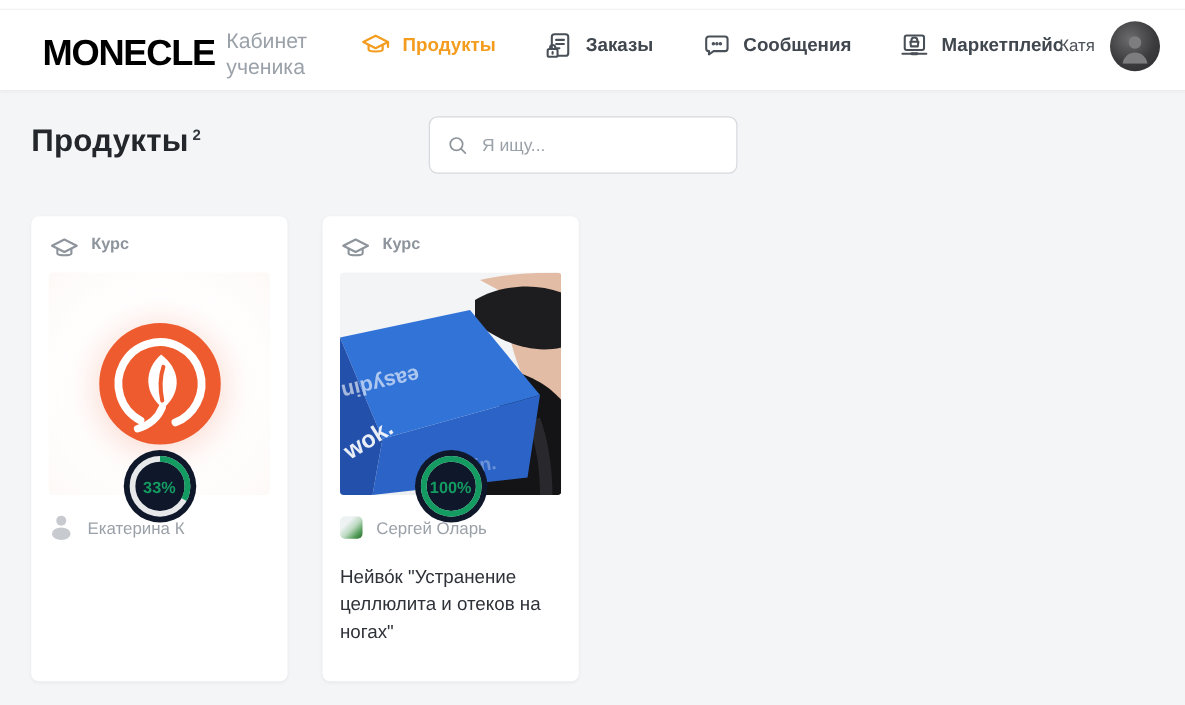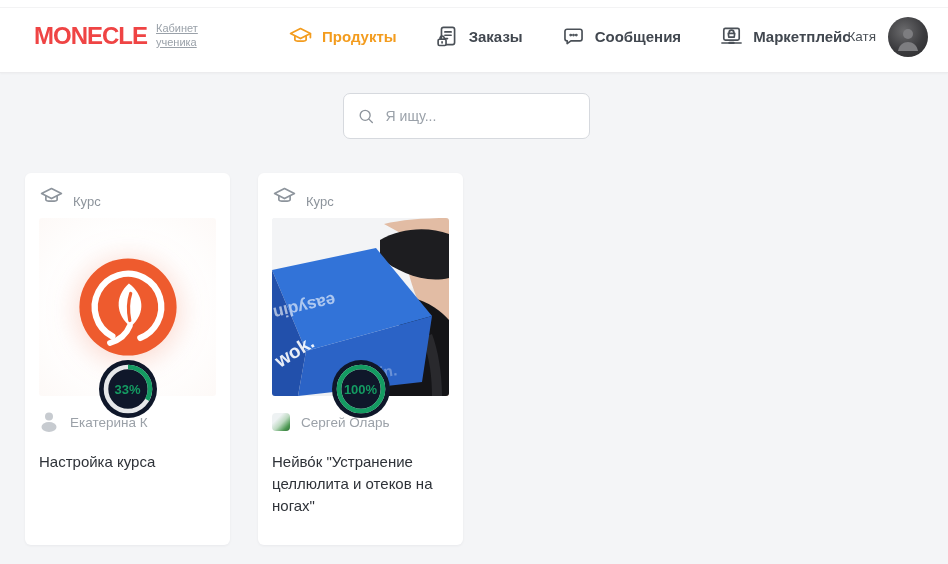--- a/index.html
+++ b/index.html
@@ -17,25 +17,25 @@
   .header {
     position:absolute; top:0; left:0; width:948px; height:73px;
     background:#ffffff;
     border-bottom:1px solid #ececee;
     box-shadow:0 1px 2px rgba(0,0,0,.03);
     z-index:5;
   }
   .topline { position:absolute; top:7px; left:0; width:100%; height:1px; background:#f3f3f4; }
   .logo-wrap { position:absolute; left:34px; top:22px; display:flex; align-items:center; }
   .logo-text {
-    font-size:24px; font-weight:800; letter-spacing:-1px;
-    color:#ef4444; line-height:1;
+    font-size:29px; font-weight:800; letter-spacing:-1px;
+    color:#000000; line-height:1;
   }
   .logo-sub {
-    margin-left:9px; font-size:11px; color:#9aa1a9; line-height:1.25;text-decoration:underline;
+    margin-left:9px; font-size:17px; color:#9aa1a9; line-height:1.25;
   }
   .nav { position:absolute; left:288px; top:0; height:73px; display:flex; align-items:center; gap:38px; }
   .nav-item { display:flex; align-items:center; gap:9px; cursor:pointer; }
   .nav-item .lbl { font-size:15px; font-weight:600; color:#41474f; }
   .nav-item.active .lbl { color:#f39c1e; }
   .nav-icon { width:25px; height:25px; display:block; }
   .user { position:absolute; right:20px; top:0; height:73px; display:flex; align-items:center; gap:12px; }
   .user-name { font-size:13.5px; color:#4a5057; }
   .avatar {
     width:40px; height:40px; border-radius:50%;
@@ -73,21 +73,21 @@
   .chev { flex:0 0 auto; margin-left:6px; }
 
   
   .card {
     position:absolute; top:173px; width:205px; height:372px;
     background:#fff; border-radius:6px; box-shadow:0 1px 3px rgba(20,20,30,.05);
     padding:14px; cursor:pointer;
   }
   .card.c1 { left:25px; }
   .card.c2 { left:258px; }
-  .type-row { display:flex; align-items:flex-end; gap:9px; height:22px; }
+  .type-row { display:flex; align-items:flex-start; gap:9px; height:22px;font-weight:bold; }
   .type-row .lbl { font-size:13px; color:#8d949c; }
   .thumb {
     position:relative; margin-top:9px; width:177px; height:178px;
     border-radius:3px; overflow:hidden; background:#fdfdfd;
   }
   .thumb.logo-thumb {
     display:flex; align-items:center; justify-content:center;
     background:radial-gradient(circle at 50% 50%, #fff 55%, #fdf9f7 100%);
   }
   .thumb.logo-thumb svg { filter:drop-shadow(0 4px 16px rgba(238,91,46,.28)); }
@@ -175,20 +175,23 @@
       <span class="user-name">Катя</span>
       <div class="avatar">
         <svg width="26" height="26" viewBox="0 0 26 26">
           <circle cx="13" cy="9" r="5" fill="#7d7d80"></circle>
           <path d="M3 26c1-6 5.5-9 10-9s9 3 10 9z" fill="#7d7d80"></path>
         </svg>
       </div>
     </div>
   </div>
 
+  <div class="page-title-row">
+    <span class="page-title"><span>Продукты</span><sup>2</sup></span>
+  </div>
 
   <div class="search-box">
     <svg width="19" height="19" viewBox="0 0 22 22" fill="none" stroke="#8d949c" stroke-width="1.8" stroke-linecap="round">
       <circle cx="9.5" cy="9.5" r="6.6"></circle>
       <path d="M14.5 14.5 19 19"></path>
     </svg>
     <input type="text" placeholder="Я ищу..." style="">
   </div>
 
 
@@ -221,21 +224,20 @@
     </div>
 
     <div class="author-row">
       <svg width="20" height="22" viewBox="0 0 20 22">
         <circle cx="10" cy="5.5" r="4" fill="#c7cbd0"></circle>
         <ellipse cx="10" cy="16" rx="7.5" ry="5" fill="#c7cbd0"></ellipse>
       </svg>
       <span class="author-name">Екатерина К</span>
     </div>
 
-    <div class="card-title">Настройка курса</div>
   </div>
 
   <div class="card c2">
     <div class="type-row">
       <svg class="nav-icon" width="21" height="21" viewBox="0 0 24 24" fill="none" stroke="#8d949c" stroke-width="1.6" stroke-linejoin="round" stroke-linecap="round">
         <path d="M2.5 9.2 12 4.4l9.5 4.8L12 14z"></path>
         <path d="M6.6 11.6v3.4c0 2 10.8 2 10.8 0v-3.4"></path>
       </svg>
       <span class="lbl">Курс</span>
     </div>

